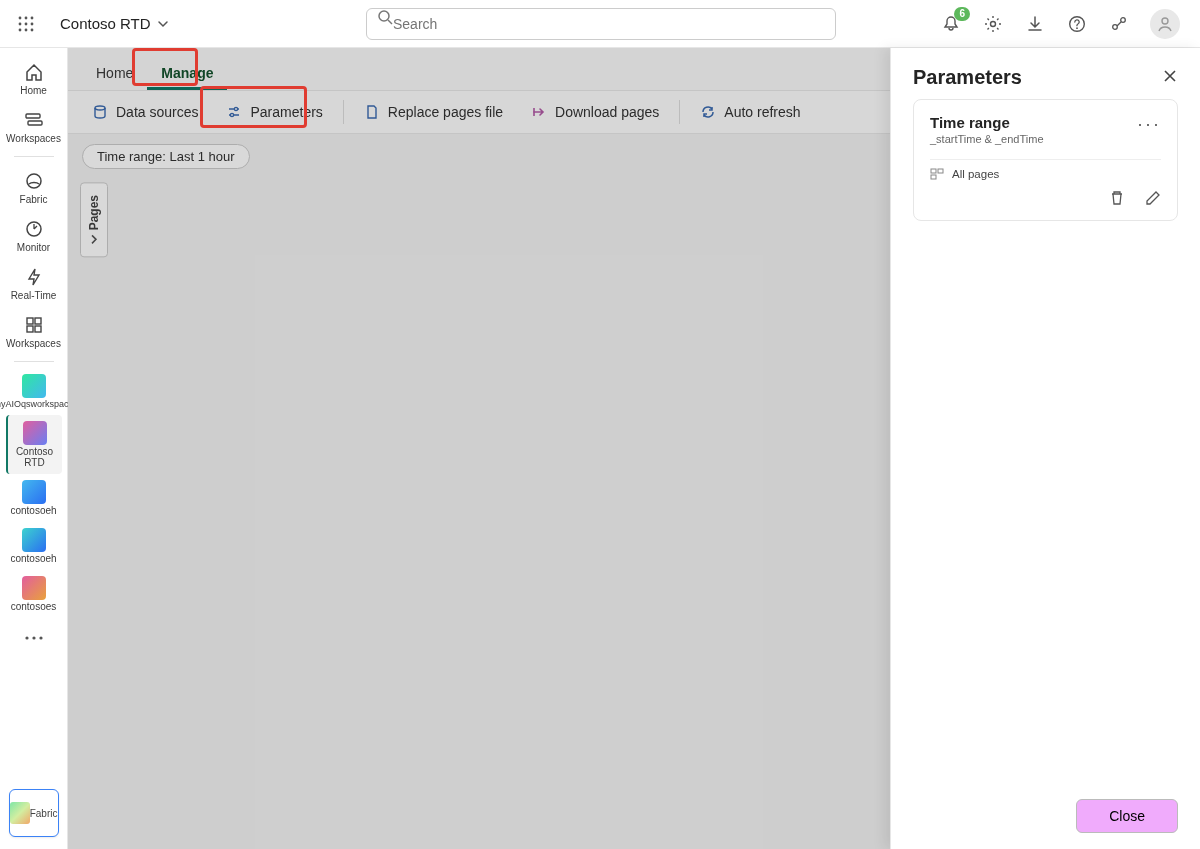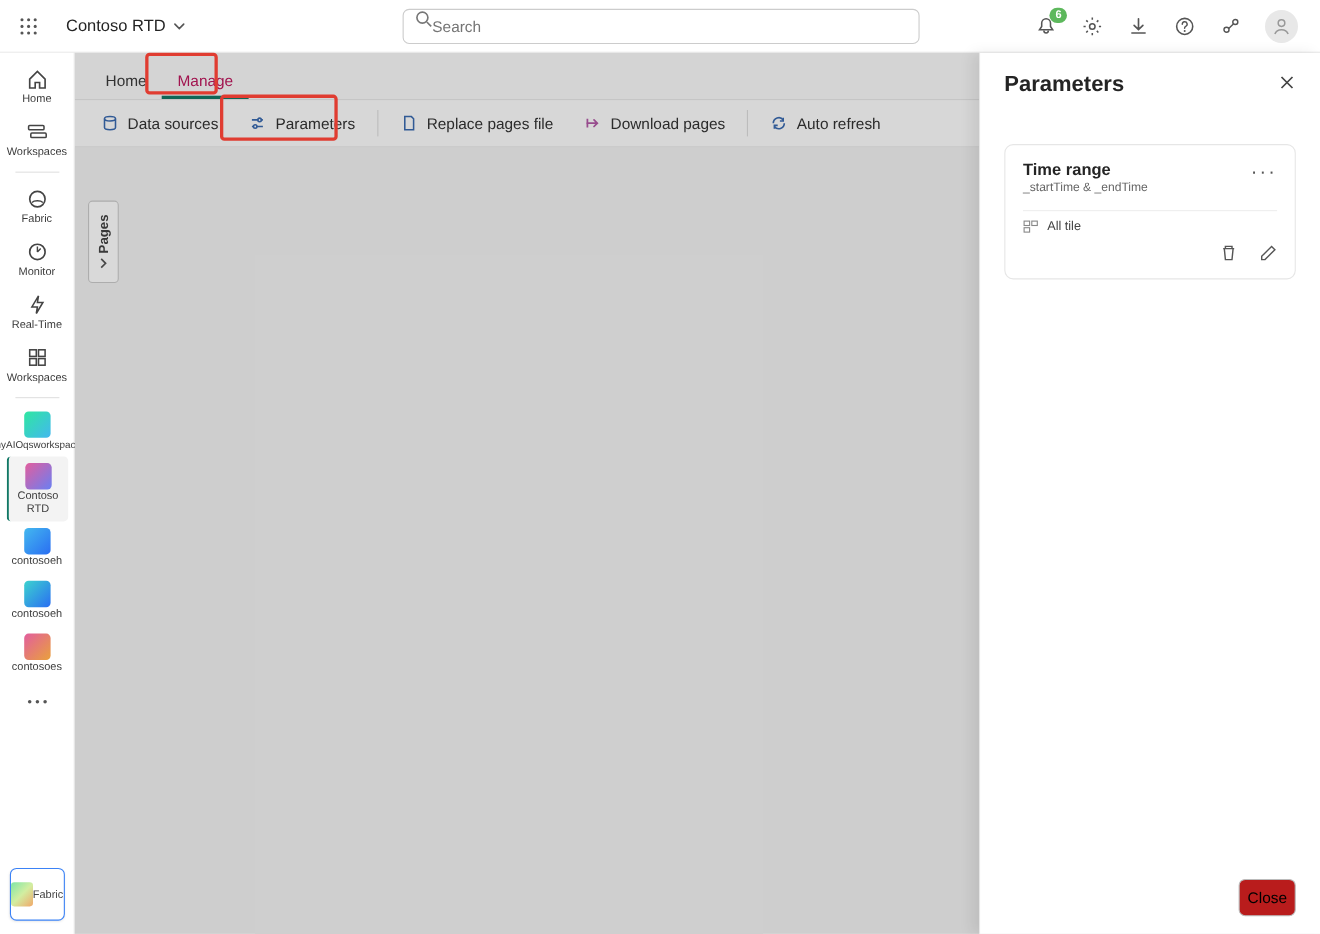--- a/index.html
+++ b/index.html
@@ -57,21 +57,21 @@
     background:rgba(0,0,0,0.15);
     pointer-events:none;
   }
   .tabs-row {
     height:42px;
     display:flex; align-items:flex-end;
     padding-left:14px;
     background:#f9f9f9;
   }
   .tab { padding:8px 14px 6px; font-size:14px; color:#3b3b3b; border-bottom:3px solid transparent; cursor:pointer;}
-  .tab.active { font-weight:400; border-bottom-color:#117865; color:#be185d;}
+  .tab.active { font-weight:700; border-bottom-color:#117865; color:#14532d;}
   .cmd-row {
     height:44px; display:flex; align-items:center;
     background:#fdfdfd;
     border-top:1px solid #e8e8e8;
     border-bottom:1px solid #e8e8e8;
     padding-left:12px; gap:4px;
   }
   .cmd-btn { display:flex; align-items:center; gap:8px; padding:6px 12px; font-size:14px; color:#333; cursor:pointer; border-radius:4px;}
   .cmd-divider{ width:1px; height:24px; background:#ddd; margin:0 4px;}
   .chip-row { padding:10px 14px;}
@@ -91,31 +91,31 @@
     position:absolute; top:48px; right:0; bottom:0; width:310px;
     background:#fff; border-left:1px solid #e6e6e6;
     box-shadow:-6px 0 12px rgba(0,0,0,0.08);
     display:flex; flex-direction:column;
   }
   .panel-head { padding:18px 22px 10px; display:flex; align-items:center;}
   .panel-head h2 { font-size:20px; font-weight:700; color:#242424; }
   .panel-close { margin-left:auto; cursor:pointer; color:#444;}
   .panel-body { flex:1; overflow:auto; padding:0 22px;}
   .add-btn { display:inline-flex; align-items:center; gap:8px; padding:8px 18px; border:1px solid #bbb; border-radius:6px; font-size:14px; font-weight:600; color:#242424; background:#fff; cursor:pointer; margin-bottom:18px;}
-  .param-card { border:1px solid #e6e6e6; border-radius:8px; padding:14px 16px 10px;margin-top:32px; }
+  .param-card { border:1px solid #e6e6e6; border-radius:8px; padding:14px 16px 10px; }
   .param-title-row { display:flex; align-items:flex-start;}
   .param-title { font-size:15px; font-weight:700; color:#242424; }
   .param-sub { font-size:11px; color:#666; margin-top:2px;}
   .param-more { margin-left:auto; font-size:18px; letter-spacing:2px; color:#555; cursor:pointer;}
   .param-hr { border:none; border-top:1px solid #eee; margin:14px 0 8px; }
   .param-scope { font-size:11.5px; color:#444; display:flex; align-items:center; gap:8px;}
   .param-actions { display:flex; justify-content:flex-end; gap:20px; margin-top:10px; color:#555;}
   .param-actions span{cursor:pointer;}
   .panel-foot { padding:16px 22px; }
-  .close-btn { float:right; padding:8px 7px; border:1px solid #bbb; border-radius:6px; font-size:14px; background:#b91c1c; cursor:pointer;}
+  .close-btn { float:right; padding:8px 32px; border:1px solid #bbb; border-radius:6px; font-size:14px; background:#f0abfc; cursor:pointer;}
 
   
   .dot-color { width:18px; height:18px; border-radius:4px;}
   .gradA{background:linear-gradient(135deg,#2fe7a1,#43b8ef);}
   .gradB{background:linear-gradient(135deg,#43b8ef,#2a6ef2);}
   .gradC{background:linear-gradient(135deg,#3cd3cf,#2a6ef2);}
   .gradD{background:linear-gradient(135deg,#e25e9e,#e9a13c);}
   .gradE{background:linear-gradient(135deg,#7fe6a7,#d2eea1,#f1a869);}
   .gradRTD{background:linear-gradient(135deg,#e25e9e,#6a7ff2);}
 </style>
@@ -322,20 +322,25 @@
     </div>
     <div class="cmd-divider"></div>
     <div class="cmd-btn">
       <svg width="16" height="16" viewBox="0 0 16 16">
           <path d="M3 8a5 5 0 0 1 9-3M13 8a5 5 0 0 1-9 3" stroke="#3a6ab0" stroke-width="1.5" fill="none"></path>
           <path d="M12 3v3h-3M4 13v-3h3" stroke="#3a6ab0" stroke-width="1.5" fill="none"></path>
         </svg>
       <span>Auto refresh</span>
     </div>
   </div>
+  <div class="chip-row">
+    <span class="chip">
+        <span>Time range: Last 1 hour</span>
+      </span>
+  </div>
 
   <div class="canvas-area">
     <div class="pages-tab">
       <svg width="10" height="10" viewBox="0 0 10 10" style="transform:rotate(180deg)">
           <path d="M3 1l4 4-4 4" stroke="#555" stroke-width="1.5" fill="none"></path>
         </svg>
       <span>Pages</span>
     </div>
   </div>
 
@@ -363,21 +368,21 @@
         </div>
         <div class="param-more">···</div>
       </div>
       <hr class="param-hr">
       <div class="param-scope">
         <svg width="14" height="12" viewBox="0 0 14 12">
             <rect x="1" y="1" width="5" height="4" stroke="#888" fill="none"></rect>
             <rect x="8" y="1" width="5" height="4" stroke="#888" fill="none"></rect>
             <rect x="1" y="7" width="5" height="4" stroke="#888" fill="none"></rect>
           </svg>
-        <span>All tile</span>
+        <span>All pages</span>
       </div>
       <div class="param-actions">
         <span><svg width="16" height="16" viewBox="0 0 16 16">
               <path d="M3 4h10M5 4V2h6v2M4 4l1 10h6l1-10" stroke="#555" stroke-width="1.3" fill="none"></path>
             </svg></span>
         <span><svg width="16" height="16" viewBox="0 0 16 16">
               <path d="M11 2l3 3-9 9H2v-3z" stroke="#555" stroke-width="1.3" fill="none"></path>
             </svg></span>
       </div>
     </div>

